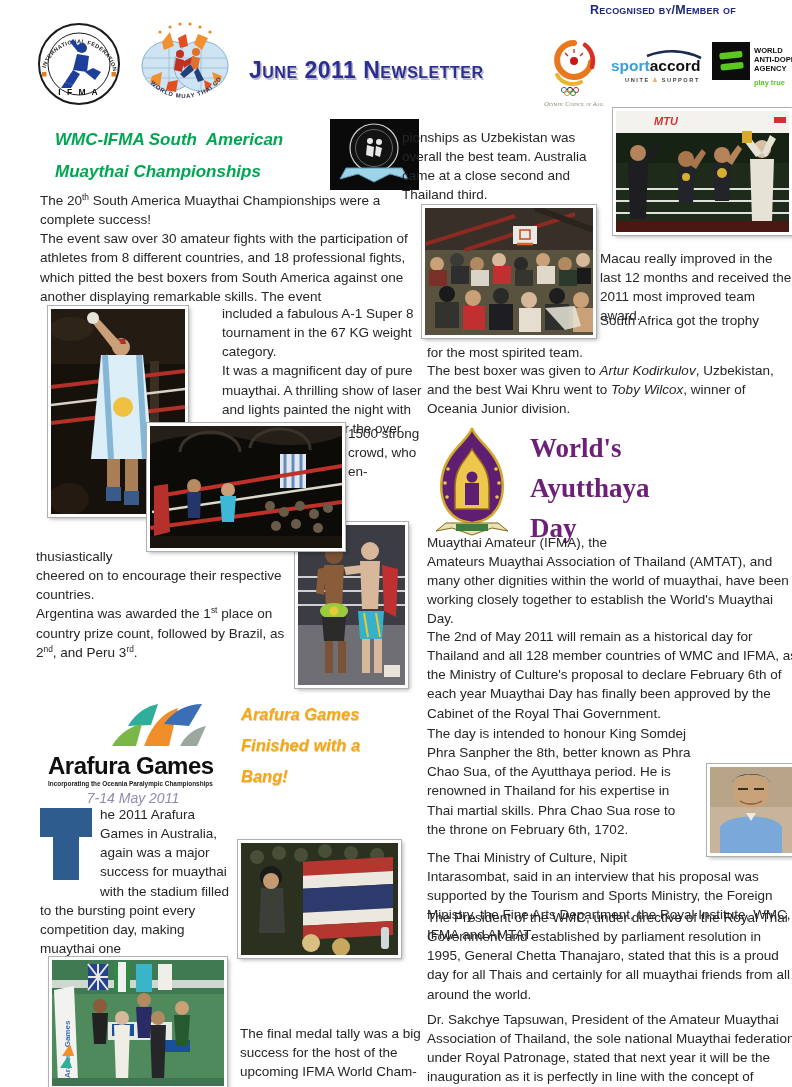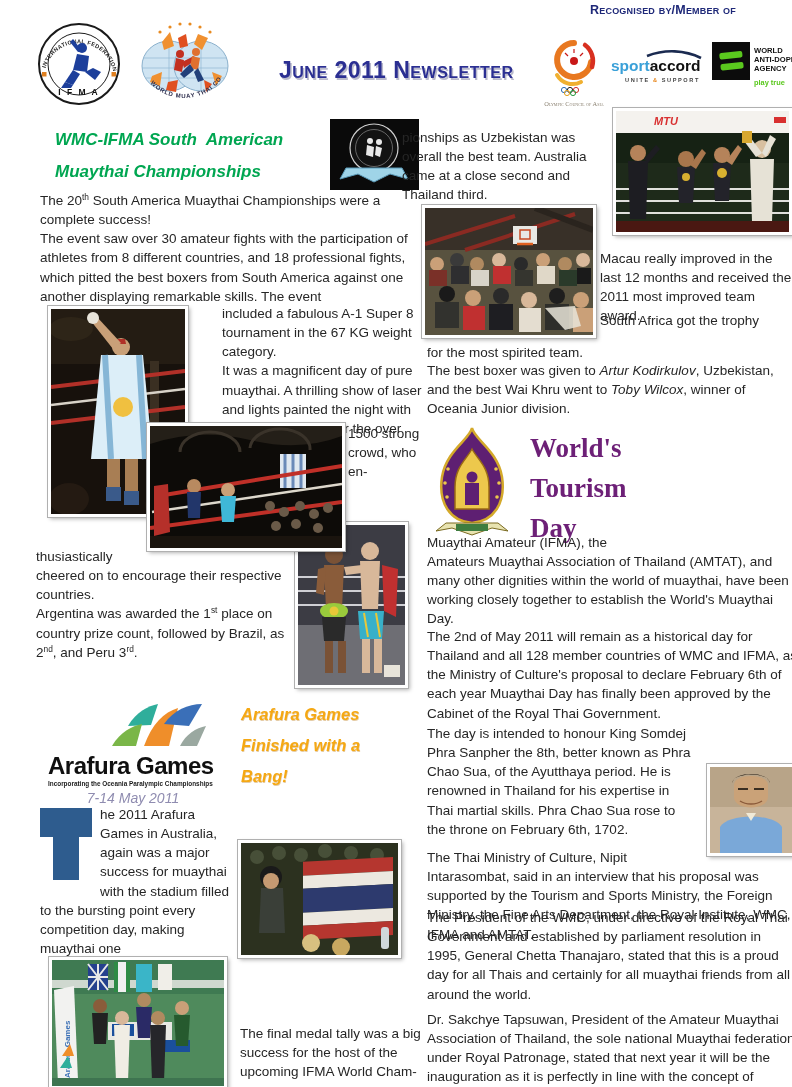--- a/index.html
+++ b/index.html
@@ -100,21 +100,21 @@
       </g>
       <defs>
           <path id="wmcArc" d="M 10,60 A 42,36 0 0 0 84,58" fill="none"></path>
         </defs>
       <text font-size="6" font-weight="bold" fill="#2a2a4a" letter-spacing="0.8">
         <textPath href="#wmcArc" startOffset="4">WORLD MUAY THAI COUNCIL</textPath>
       </text>
     </svg>
   </div>
 
-  <div class="abs nl-title" style="left:279px;top:57px;">June 2011 Newsletter</div>
+  <div class="abs nl-title" style="left:249px;top:57px;">June 2011 Newsletter</div>
 
   <div class="abs" style="left:537px;top:33px;">
     <svg width="74" height="78" viewBox="0 0 74 78">
       <g fill="none" stroke-linecap="round">
         <path d="M37,10 A17,17 0 1 0 54,29" stroke="#e87820" stroke-width="6"></path>
         <path d="M48,12 A20,20 0 0 1 55,34" stroke="#d83020" stroke-width="4.5"></path>
         <path d="M20,42 A18,18 0 0 0 44,49" stroke="#f0b030" stroke-width="4"></path>
       </g>
       <circle cx="37" cy="28" r="4" fill="#c81818"></circle>
       <g stroke="#c81818" stroke-width="1.2">
@@ -473,21 +473,21 @@
           <circle cx="73" cy="58" r="1.8"></circle>
           <circle cx="71" cy="72" r="1.8"></circle>
       </g>
       <path d="M20,98 L72,98 L82,106 L66,103 L46,110 L26,103 L10,106 Z" fill="#e8e3b0" stroke="#7a6a20" stroke-width="1"></path>
       <rect x="30" y="99" width="32" height="7" fill="#3f7d3f"></rect>
     </svg>
   </div>
 
   <div class="abs h-purple" style="left:530px;top:428px;width:160px;">
     <div>World's</div>
-    <div>Tourism</div>
+    <div>Ayutthaya</div>
     <div>Day</div>
   </div>
 
   <div class="abs body-text" style="left:427px;top:533px;width:250px;">Muaythai Amateur (IFMA), the</div>
   <div class="abs body-text" style="left:427px;top:552px;width:370px;">Amateurs Muaythai Association of Thailand (AMTAT), and many other dignities within the world of muaythai, have been working closely together to establish the World's Muaythai Day.</div>
   <div class="abs body-text" style="left:427px;top:627px;width:370px;">The 2nd of May 2011 will remain as a historical day for Thailand and all 128 member countries of WMC and IFMA, as the Ministry of Culture's proposal to declare February 6th of each year Muaythai Day has finally been approved by the Cabinet of the Royal Thai Government.</div>
 
   <div class="abs body-text flow" style="left:427px;top:724px;width:368px;">
     <span class="photo" style="position:relative;float:right;margin:40px 0 6px 10px;display:block;">
       <svg width="82" height="86" viewBox="0 0 82 86">

